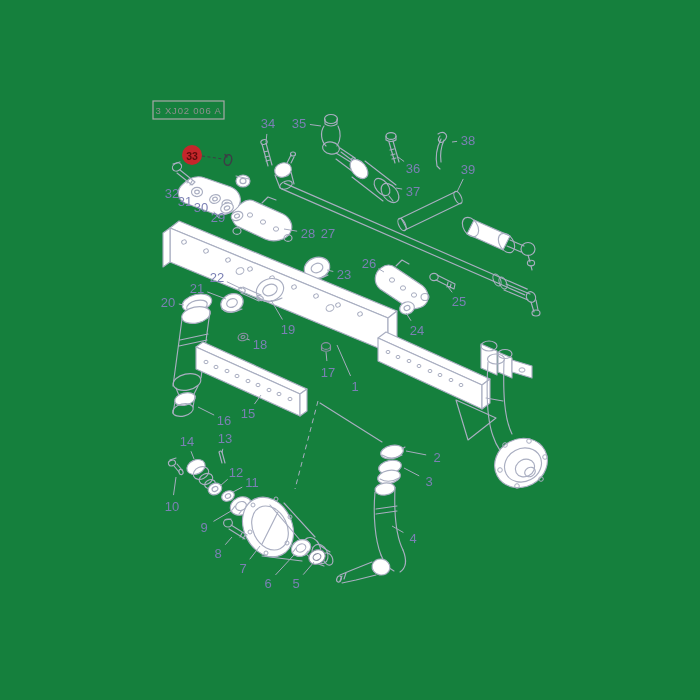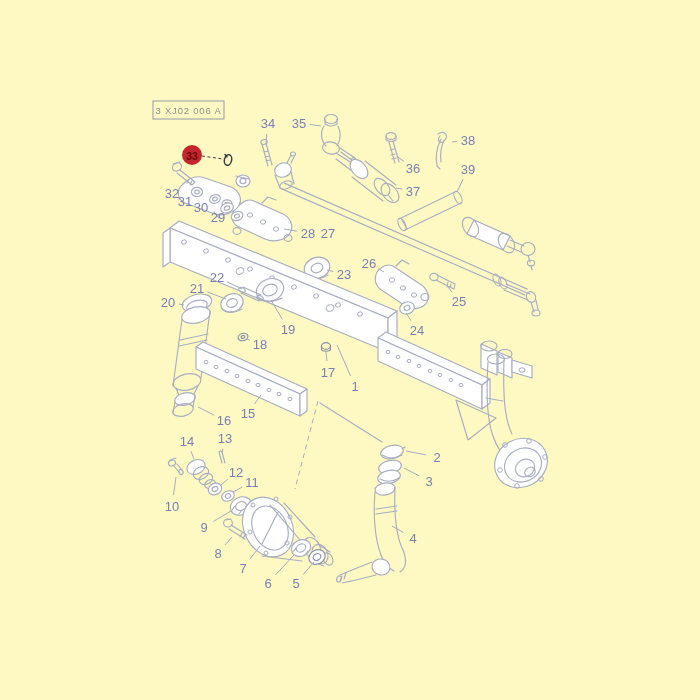--- a/index.html
+++ b/index.html
@@ -1,16 +1,16 @@
 <!DOCTYPE html>
 <html style="--line: #a9aec1; --lineDark: #8a90a4; --leader: #a6acbf; --lblText: #7b80b4; --hlFill: #c5262b; --hlText: #5f0c0c; --hlPart: #3d3d46; --codeBorder: #a8a8a8; --codeText: #8f8f8f;"><head>
 <meta charset="utf-8">
 <style>
   html,body{margin:0;padding:0;background:#ffffff;}
-  .stage{position:relative;width:700px;height:700px;background:#fef9c3;overflow:hidden;
+  .stage{position:relative;width:700px;height:700px;background:#15803d;overflow:hidden;
          font-family:"Liberation Sans",sans-serif;}
   svg{position:absolute;left:0;top:0;}
   .p   {fill:none;stroke:var(--line,#a9aec1);stroke-width:1.15;stroke-linecap:round;stroke-linejoin:round;}
   .pf  {fill:#ffffff;stroke:var(--line,#a9aec1);stroke-width:1.15;stroke-linejoin:round;}
   .pd  {fill:none;stroke:var(--lineDark,#8a90a4);stroke-width:1.15;stroke-linecap:round;}
   .pdf {fill:#ffffff;stroke:var(--lineDark,#8a90a4);stroke-width:1.15;}
   .hole{fill:none;stroke:var(--line,#a9aec1);stroke-width:1;}
   .leader{stroke:var(--leader,#a6acbf);stroke-width:1;}
   .xdash {stroke:var(--line,#a9aec1);stroke-width:1;stroke-dasharray:5 4;fill:none;}
   .lbl {fill:var(--lblText,#7b80b4);font-size:13px;text-anchor:middle;dominant-baseline:central;}

